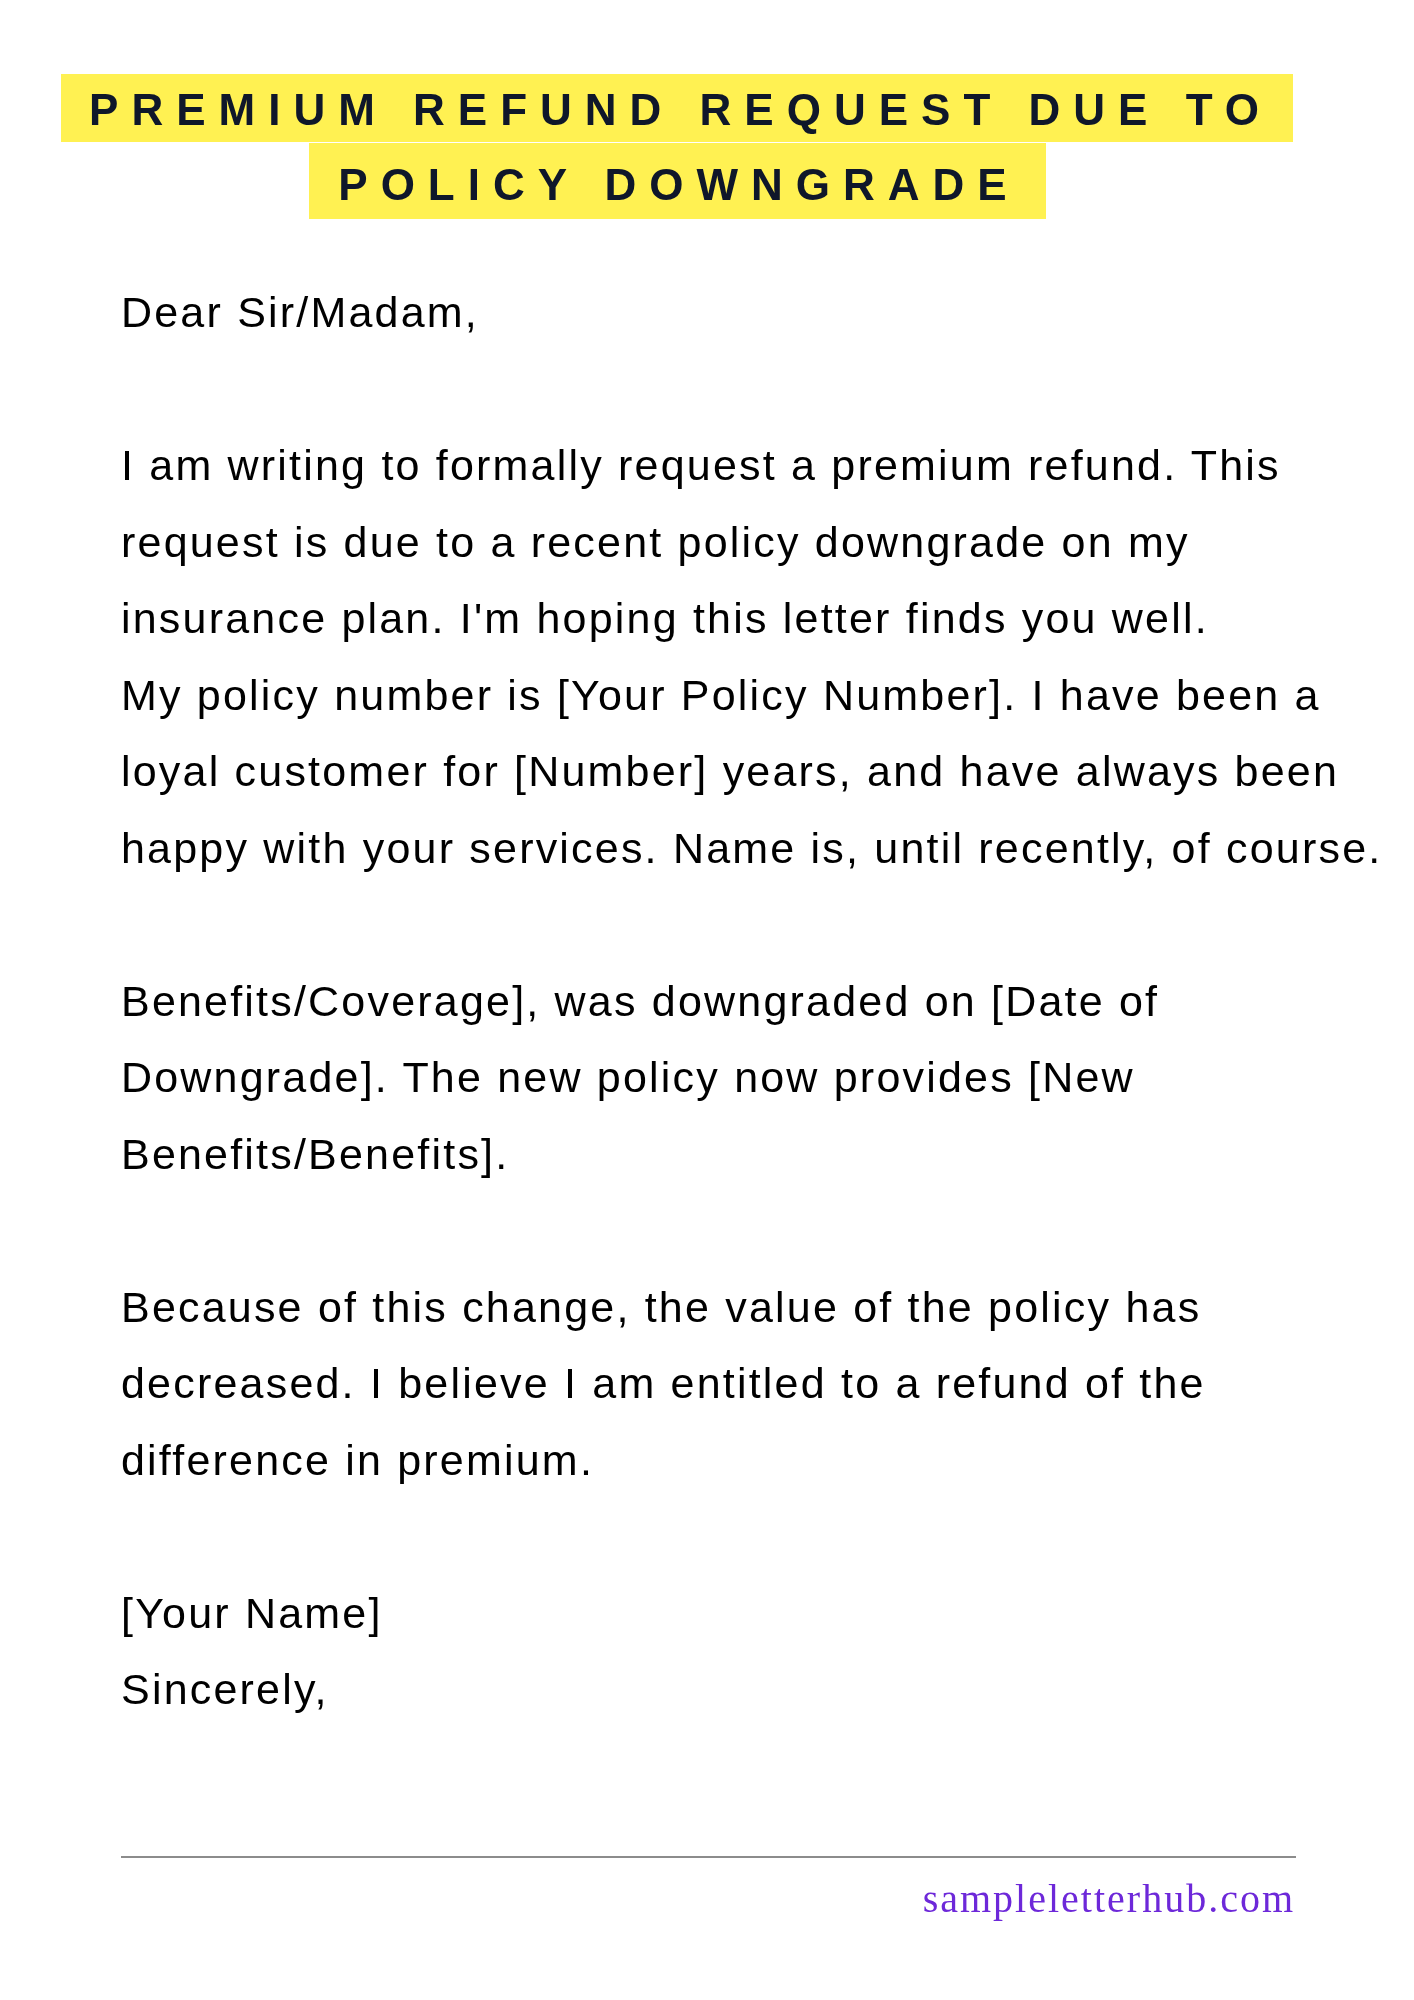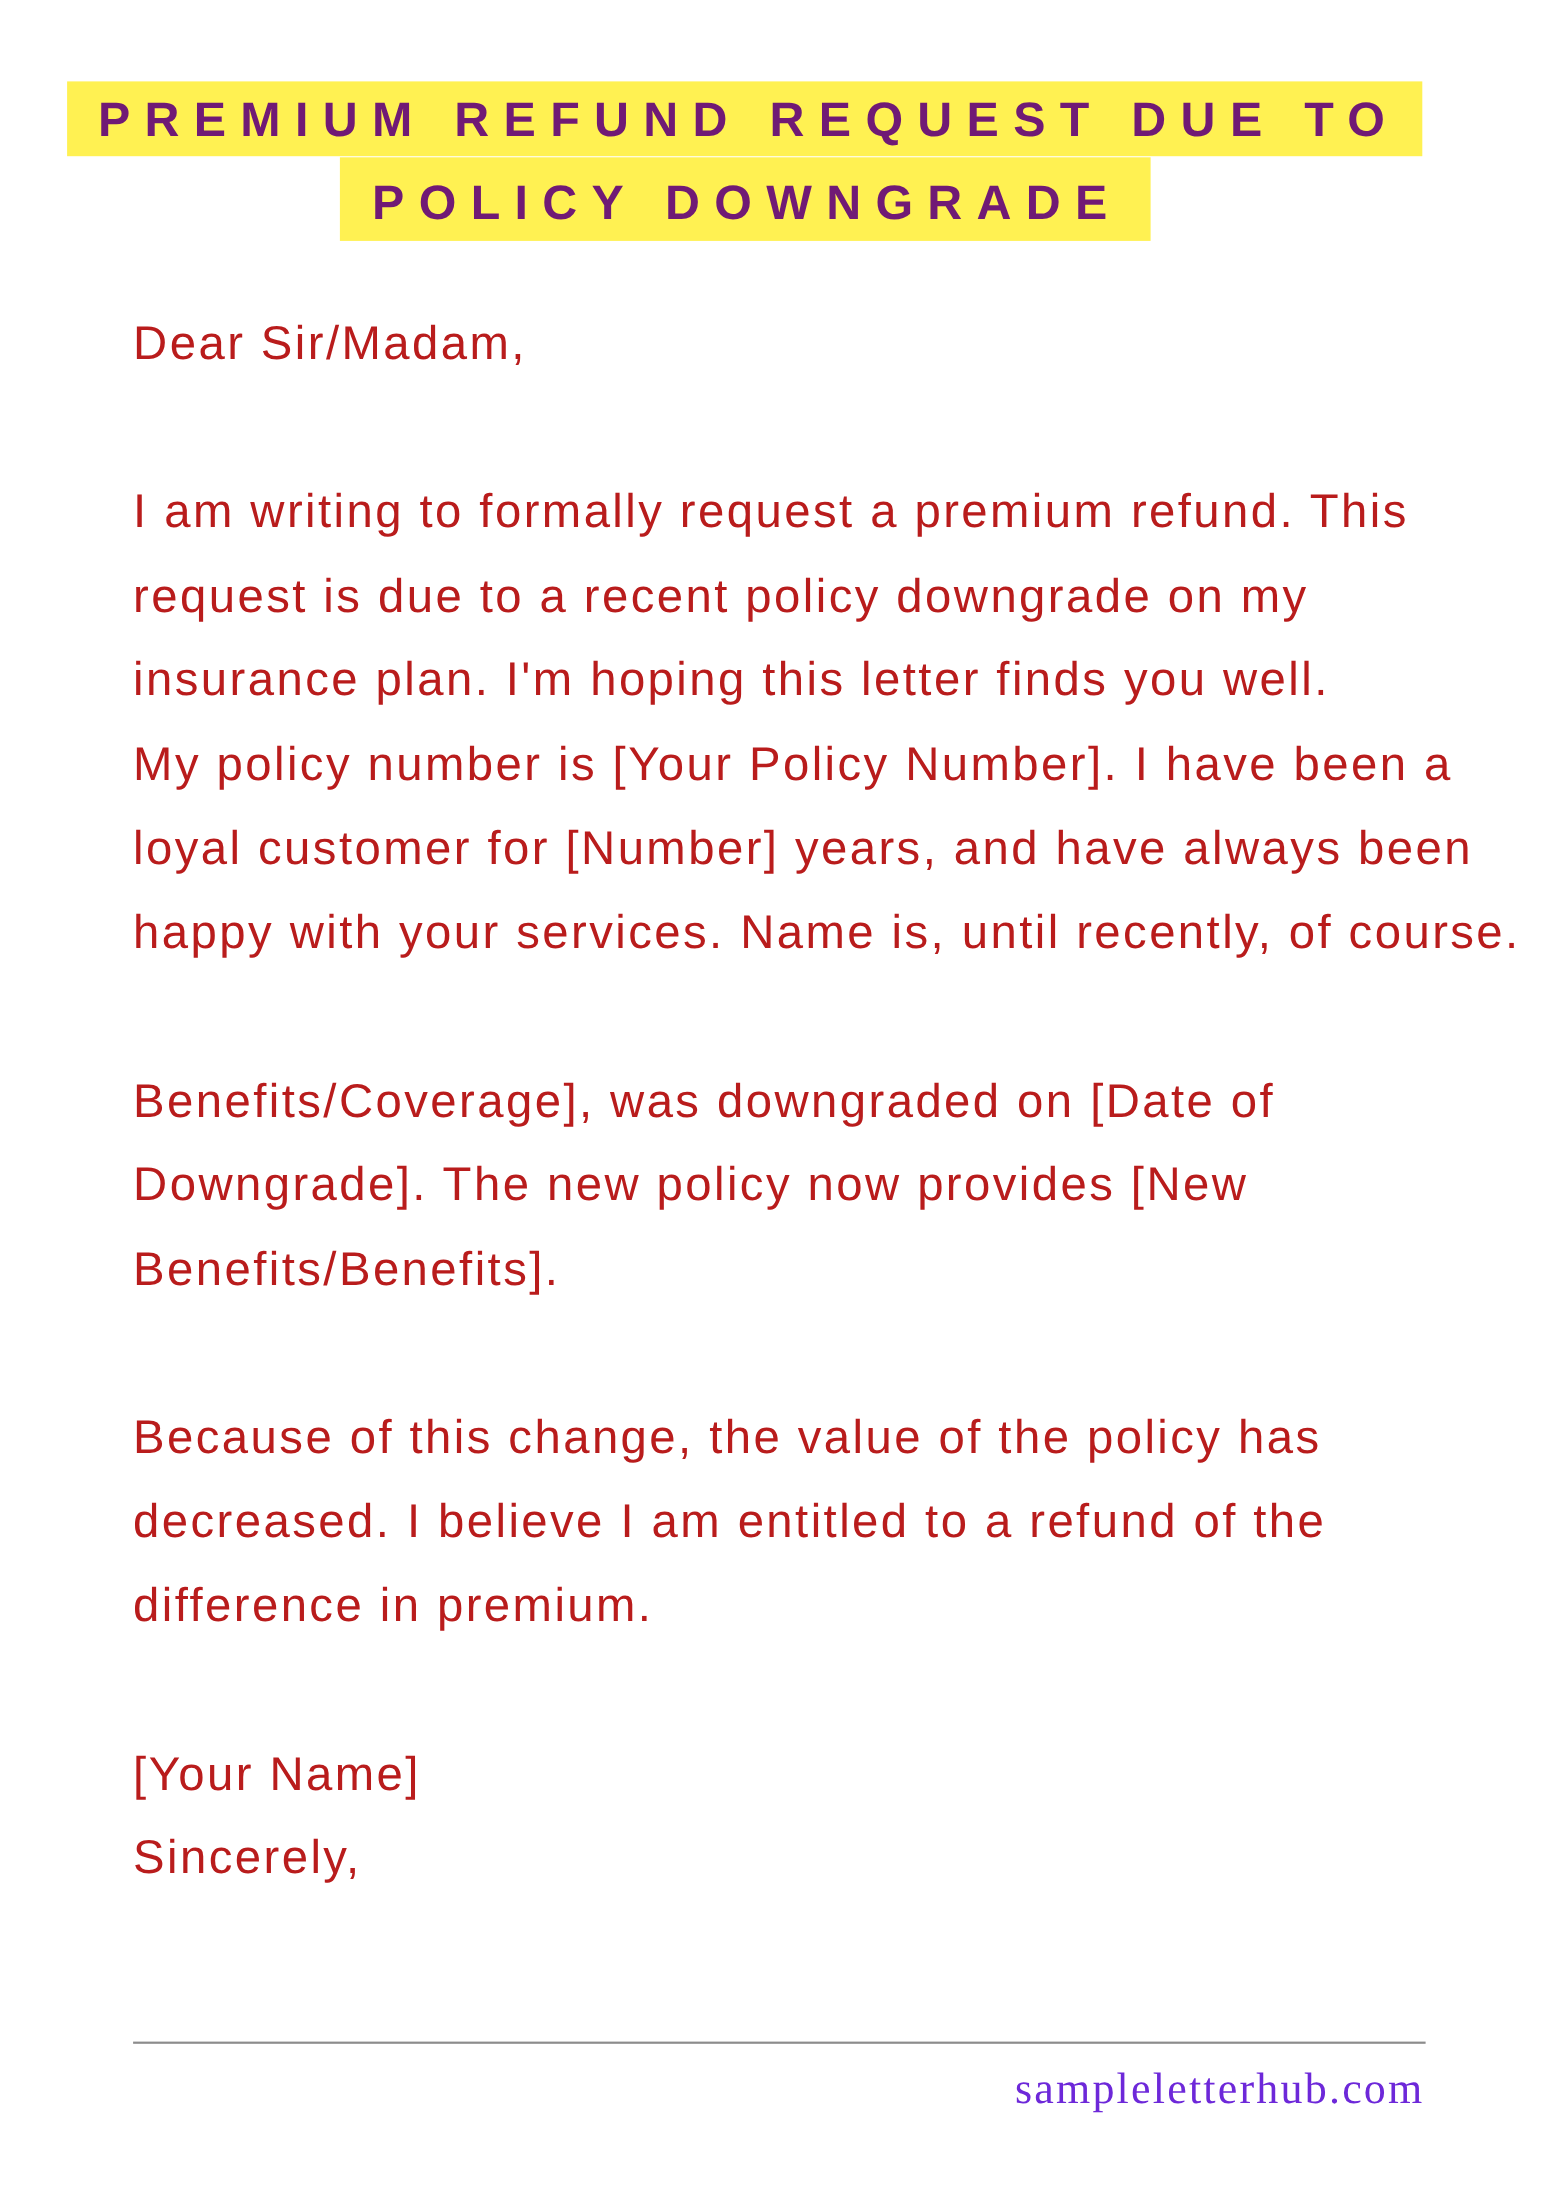--- a/index.html
+++ b/index.html
@@ -20,21 +20,21 @@
       width: 1354px;
       text-align: center;
     }
     .title-hl {
       display: inline-block;
       background: #fff152;
       font-family: "Liberation Sans", sans-serif;
       font-weight: bold;
       font-size: 44px;
       letter-spacing: 13px;
-      color: #701a75;
+      color: #0f172a;
       white-space: nowrap;
       box-sizing: border-box;
     }
     .title-line.l1 { top: 74px; }
     .title-line.l1 .title-hl {
       height: 68px;
       line-height: 68px;
       padding: 2px 0 0 7px;
       width: 1232px;
     }
@@ -47,21 +47,21 @@
     }
     .letter-body {
       position: absolute;
       left: 121px;
       top: 274px;
       width: 1280px;
       font-family: "Liberation Sans", sans-serif;
       font-size: 43px;
       letter-spacing: 2.2px;
       line-height: 76.5px;
-      color: #b91c1c;
+      color: #000000;
     }
     .line {
       white-space: nowrap;
       height: 76.5px;
     }
     .gap { height: 76.5px; }
     .footer-rule {
       position: absolute;
       left: 121px;
       top: 1856px;

